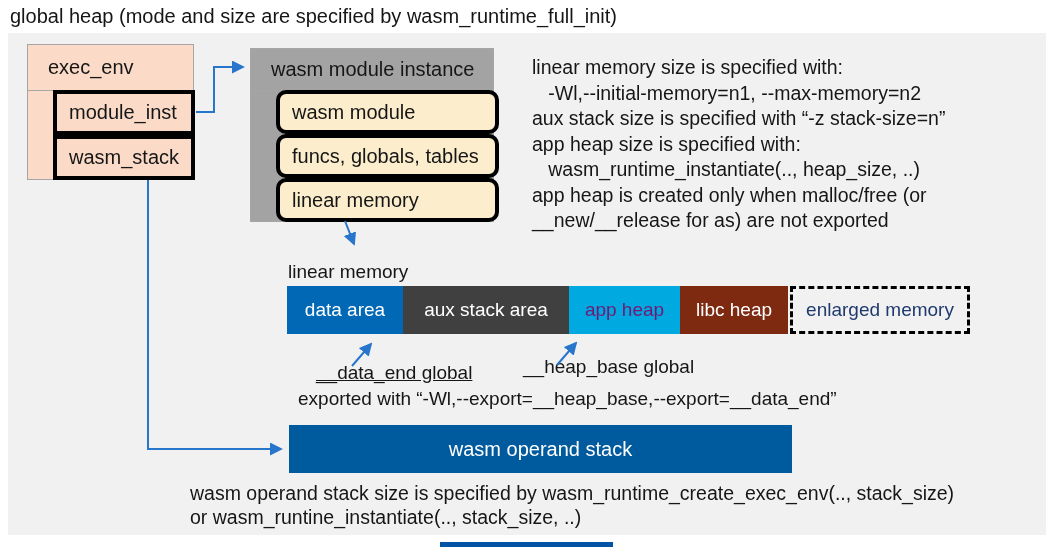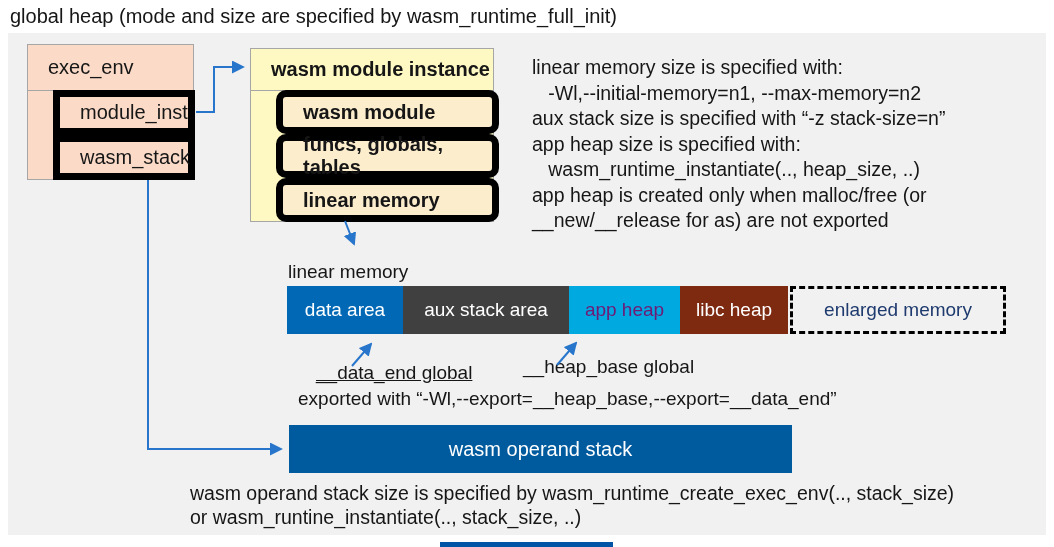--- a/index.html
+++ b/index.html
@@ -9,26 +9,26 @@
     color:#161616;
   }
   .abs{position:absolute;}
   #page-title{left:10px;top:5px;font-size:20px;white-space:nowrap;}
   #panel{left:8px;top:33px;width:1038px;height:502px;background:#F1F1F1;}
 
   
   .struct-box{position:absolute;border:1px solid #A6A6A6;box-sizing:border-box;}
   .struct-box .hdr{position:absolute;left:0;top:0;width:100%;border-bottom:1px solid #A6A6A6;
     box-sizing:border-box;display:flex;align-items:center;padding-left:20px;font-size:20px;}
-  .struct-row{position:absolute;border:7px solid #000000;box-sizing:border-box;
-    display:flex;align-items:center;padding-left:20px;font-size:20px;}
+  .struct-row{position:absolute;border:4px solid #000000;box-sizing:border-box;
+    display:flex;align-items:center;padding-left:12px;font-size:20px;}
   #exec-box{left:27px;top:44px;width:167px;height:136px;background:#FBDBC8;}
   #exec-box .hdr{height:46px;}
   #exec-box .struct-row{left:25px;width:142px;height:45px;background:#FBDBC8;}
-  #mi-box{left:250px;top:48px;width:244px;height:174px;background:#fef9c3;font-weight:bold;}
+  #mi-box{left:250px;top:48px;width:244px;height:174px;background:#a3a3a3;}
   #mi-box .hdr{height:42px;}
   #mi-box .struct-row{left:25px;width:223px;height:44px;background:#FCEDCD;border-radius:10px;}
 
   
   #right-notes{left:532px;top:55px;width:505px;font-size:19.5px;line-height:25.5px;}
   #right-notes .note-line{white-space:pre-wrap;}
 
   
   #lm-label{left:288px;top:261px;font-size:19px;}
   #lm-bar{left:287px;top:286px;height:48px;display:flex;align-items:stretch;}
@@ -84,21 +84,21 @@
     <div class="note-line">app heap is created only when malloc/free (or</div>
     <div class="note-line">__new/__release for as) are not exported</div>
   </div>
 
 <div class="abs" id="lm-label">linear memory</div>
 <div class="abs" id="lm-bar">
     <div class="seg" style="width: 116px; background: rgb(0, 104, 181); color: rgb(255, 255, 255);">data area</div>
     <div class="seg" style="width: 166px; background: #404040; color: rgb(255, 255, 255);">aux stack area</div>
     <div class="seg" style="width: 111px; background: rgb(0, 169, 224); color: #701a75;">app heap</div>
     <div class="seg" style="width: 108px; background: rgb(126, 42, 17); color: rgb(255, 255, 255);">libc heap</div>
-    <div class="seg dashed" style="width: 216px; background: rgb(241, 241, 241); color: rgb(30, 58, 110);">enlarged memory</div>
+    <div class="seg dashed" style="width: 180px; background: rgb(241, 241, 241); color: rgb(30, 58, 110);">enlarged memory</div>
   </div>
 
 <div class="abs" id="data-end-label">__data_end global</div>
 <div class="abs" id="heap-base-label">__heap_base global</div>
 <div class="abs" id="export-note">exported with “-Wl,--export=__heap_base,--export=__data_end”</div>
 
 <div class="abs" id="op-stack" style="background: rgb(0, 90, 158);">
   <span>wasm operand stack</span>
 </div>
 

